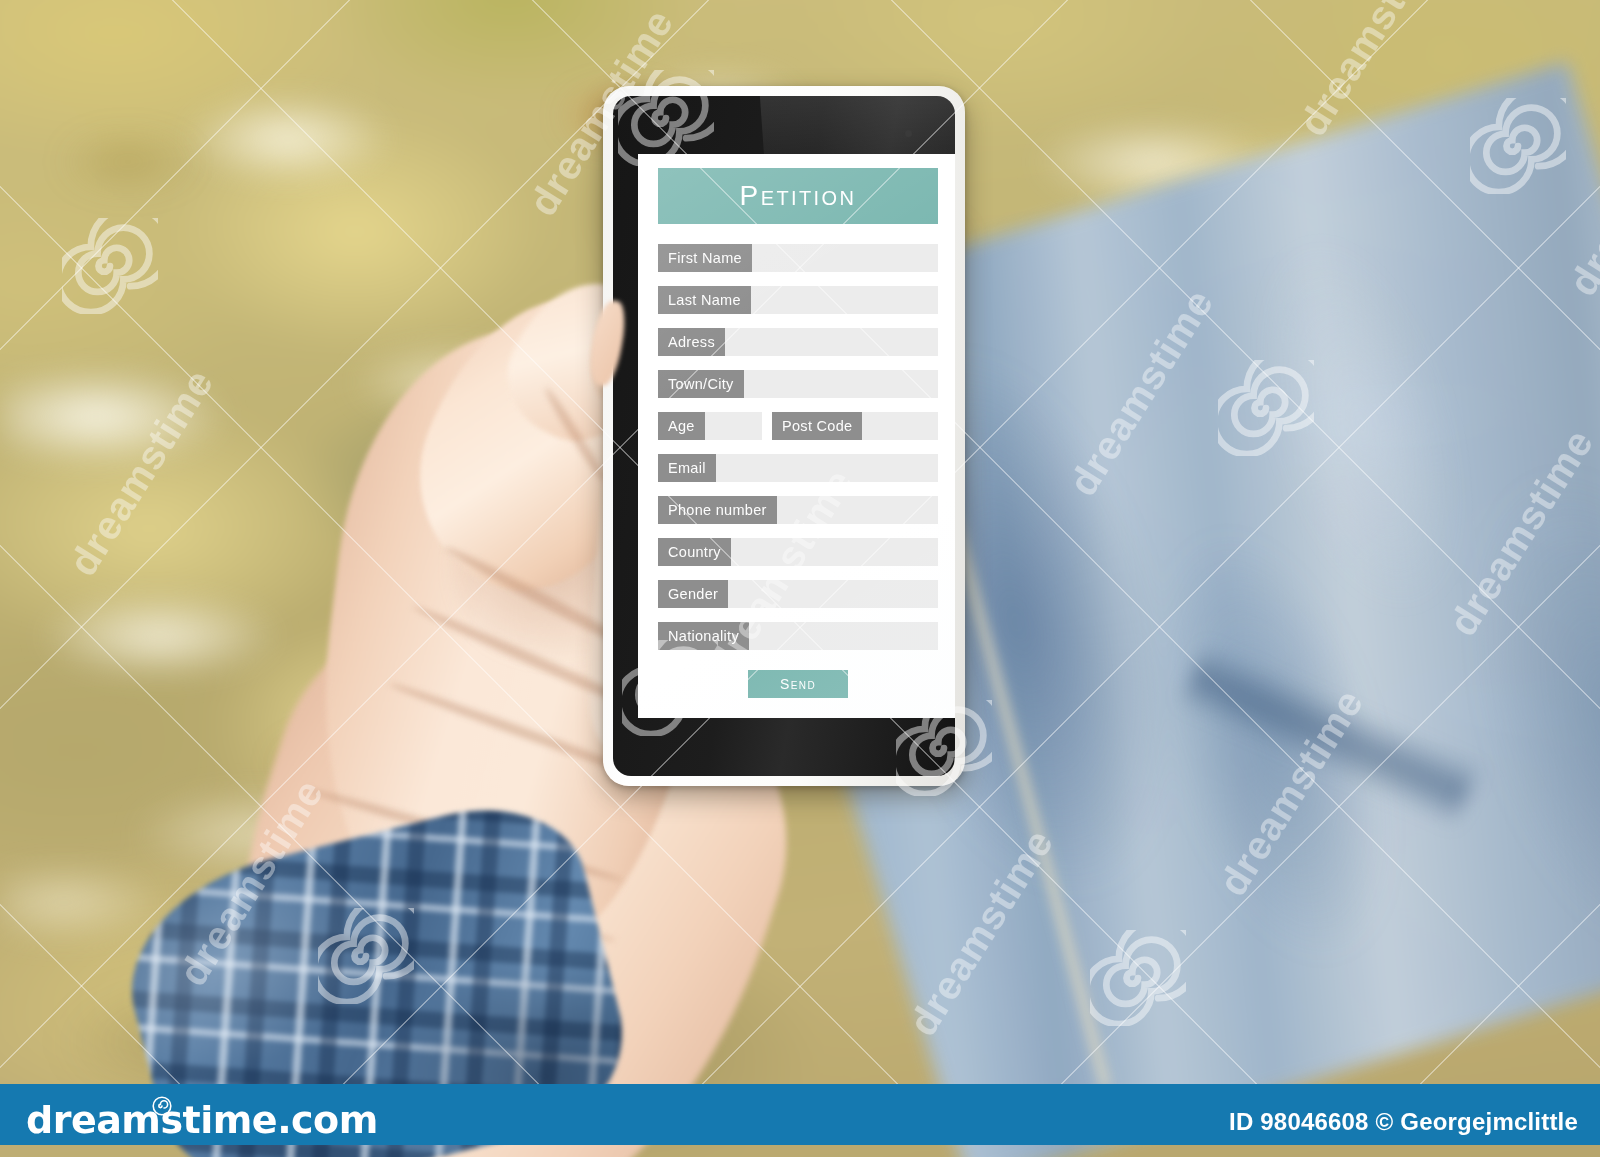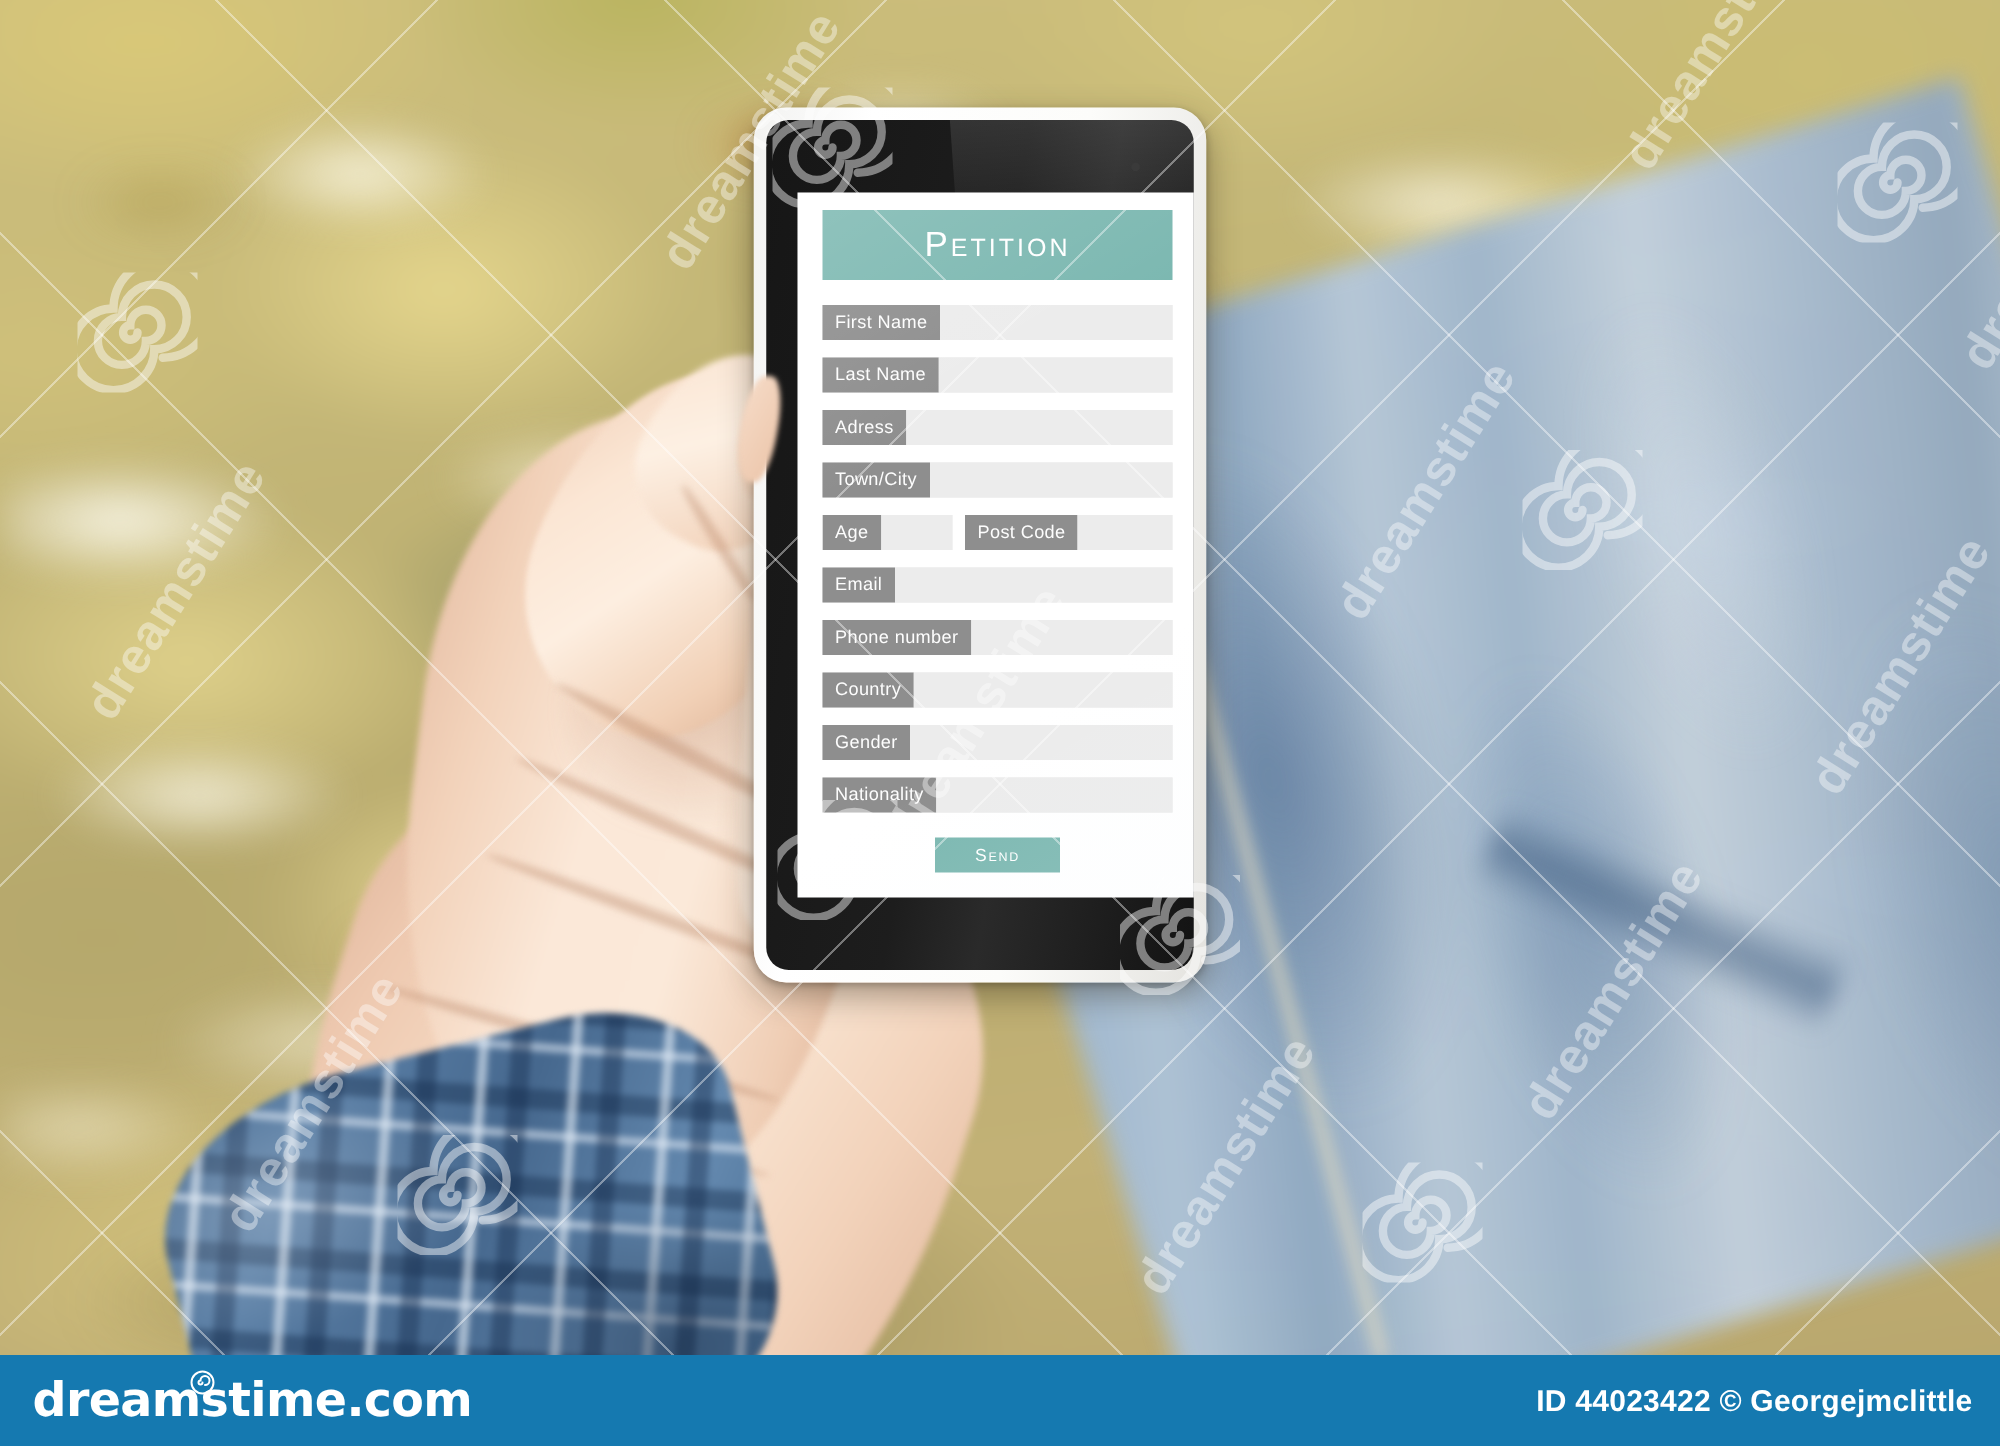--- a/index.html
+++ b/index.html
@@ -440,21 +440,21 @@
     position: absolute;
     width: 96px; height: 96px;
     pointer-events: none;
     opacity: .45;
   }
 
   
   .footer {
     position: absolute;
     left: 0; top: 1084px;
-    width: 1600px; height: 73px;
+    width: 1600px; height: 61px;
     background: #1579b0;
   }
   .ds-logo {
     position: absolute;
     left: 26px; top: 14px;
     color: #ffffff;
     font-family: "DejaVu Sans", sans-serif;
     font-size: 38px;
     font-weight: 700;
     letter-spacing: -.5px;
@@ -627,16 +627,16 @@
   <svg class="wm-spiral" style="left:1090px; top:930px;" viewBox="0 0 100 100">
       <path d="M50 50 m0 0 a6 6 0 1 1 -6 -6 a13 13 0 1 1 13 13 a20 20 0 1 1 -20 -20 a27 27 0 1 1 27 27 a34 34 0 1 1 -34 -34 a41 41 0 1 1 41 41" fill="none" stroke="#ffffff" stroke-width="7" stroke-linecap="round"></path>
     </svg>
 
   <div class="footer">
     <div class="ds-logo">dreamstime.com</div>
     <svg class="ds-reg" viewBox="0 0 100 100">
       <circle cx="50" cy="50" r="44" fill="none" stroke="#ffffff" stroke-width="8"></circle>
       <path d="M50 50 a8 8 0 1 1 -8 -8 a18 18 0 1 1 18 18" fill="none" stroke="#ffffff" stroke-width="8" stroke-linecap="round"></path>
     </svg>
-    <div class="footer-credit">ID 44023422 © Georgejmclittle</div>
+    <div class="footer-credit">ID 98046608 © Georgejmclittle</div>
   </div>
 
 </div>
 
 </body></html>

